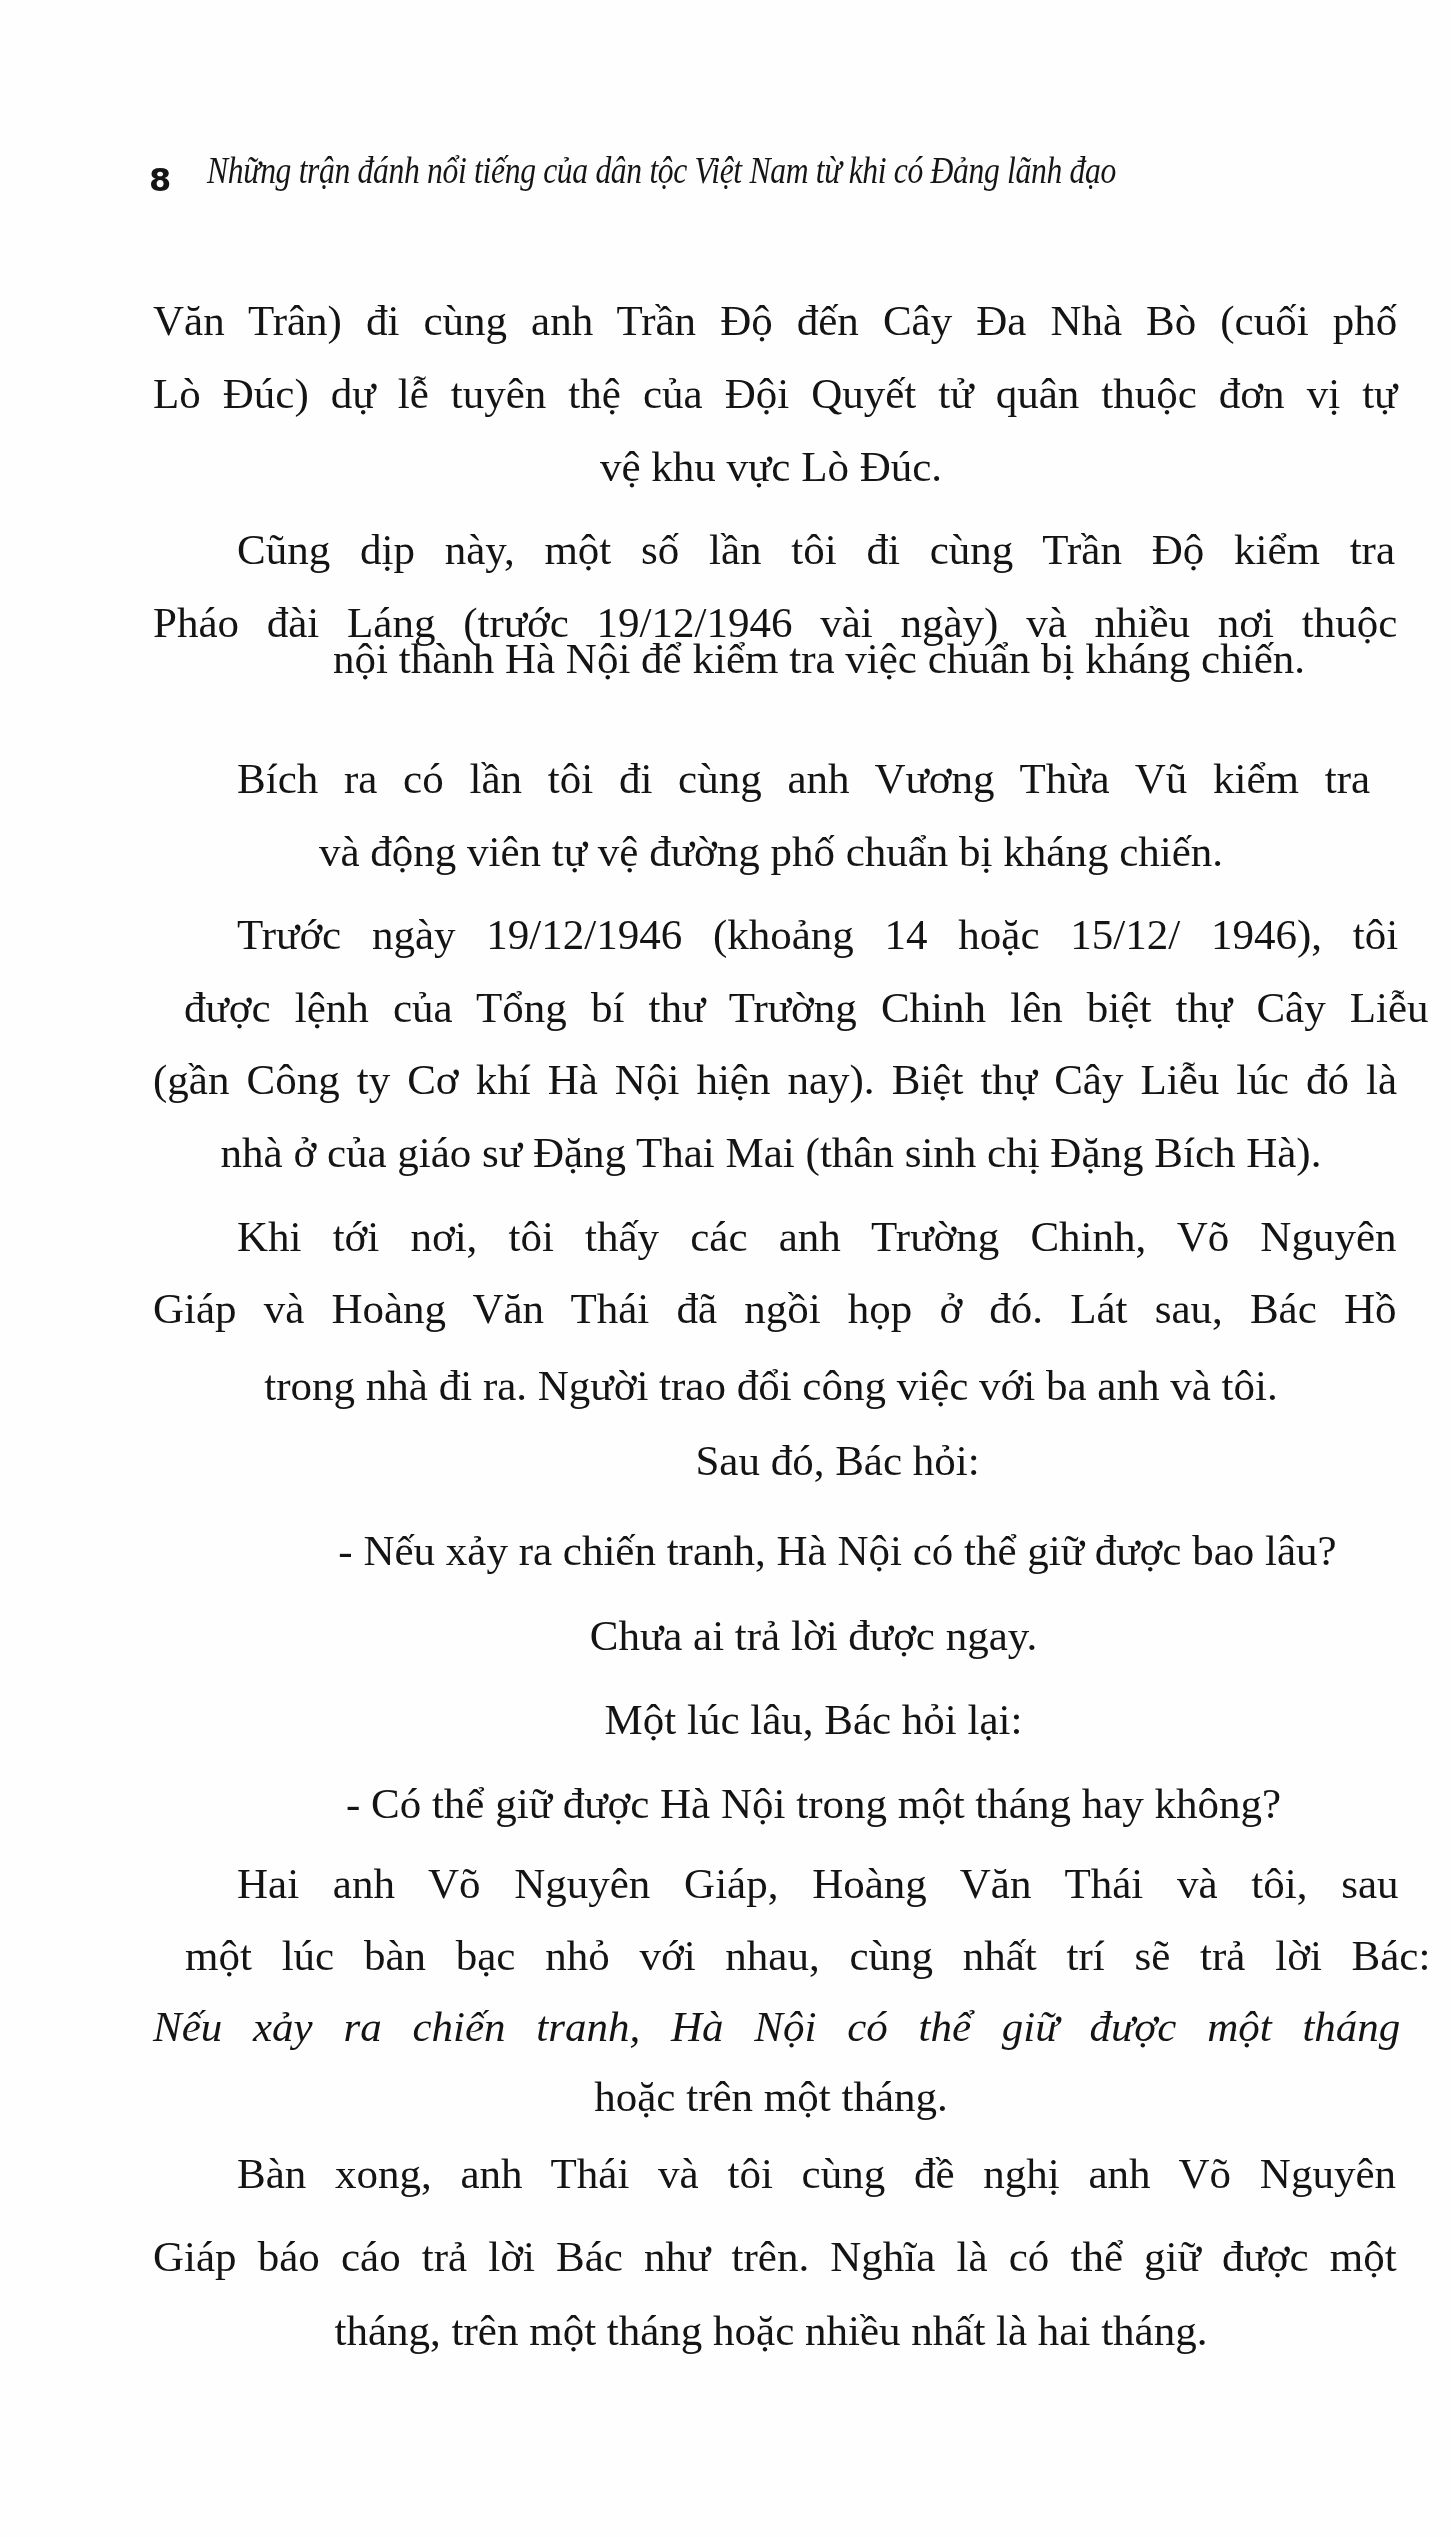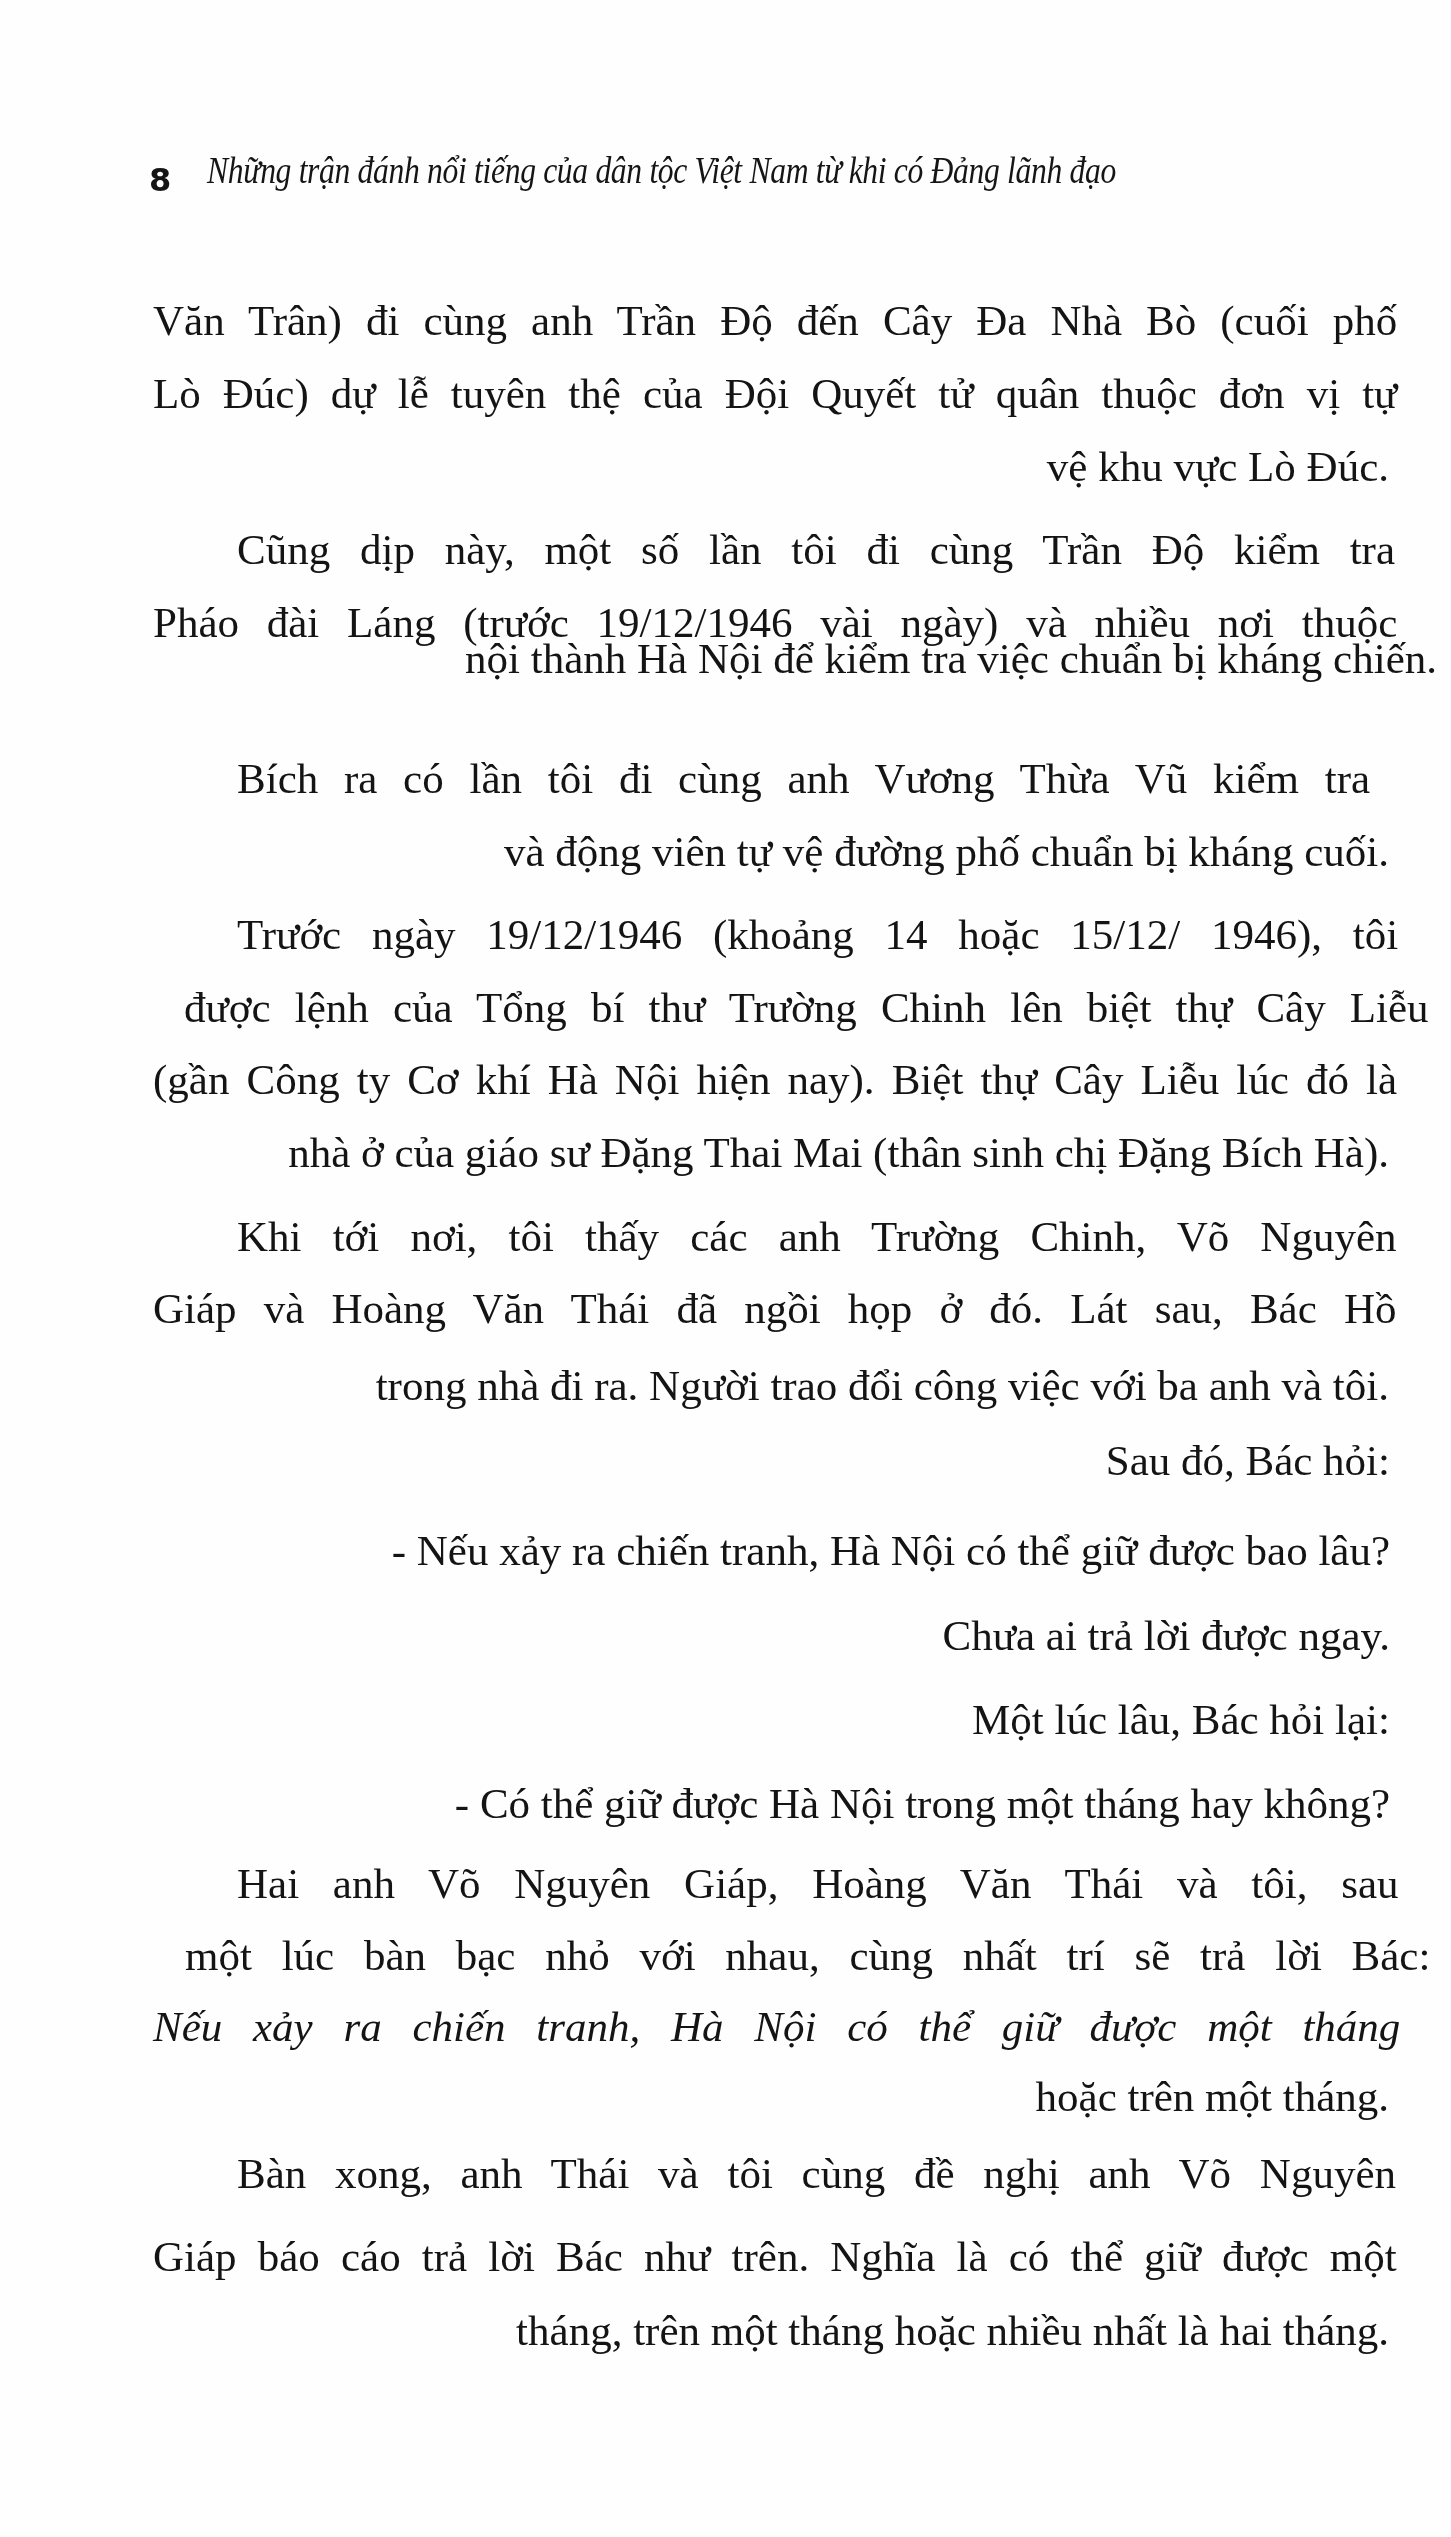--- a/index.html
+++ b/index.html
@@ -15,39 +15,39 @@
     font-family: "Liberation Serif", serif; font-style: italic; font-size: 38px; line-height: 51px;
     color: #151515; white-space: nowrap; transform-origin: 0 50%;
     letter-spacing: -0.4px;
   }
   .line {
     position: absolute; height: 51px; line-height: 51px;
     font-family: "Liberation Serif", serif; font-size: 43px; color: #141414;
     white-space: nowrap; overflow: visible;
   }
   .line.full { text-align: justify; text-align-last: justify; white-space: normal; }
-  .line.left { text-align: right; }
+  .line.left { text-align: center; }
   .line.ind { left: 237px; width: 1153px; }
   .line.flush { left: 153px; width: 1236px; }
 </style>
 </head>
 <body>
 
 <div class="page">
   <div class="page-number">8</div>
   <div class="running-head" style="transform: scaleX(0.832);">Những trận đánh nổi tiếng của dân tộc Việt Nam từ khi có Đảng lãnh đạo</div>
   <div id="body-text">
       <div class="line flush full" style="top: 295px; white-space: nowrap;"><span style="display: inline-block; word-spacing: 13.3px;">Văn Trân) đi cùng anh Trần Độ đến Cây Đa Nhà Bò (cuối phố</span></div>
       <div class="line flush full" style="top: 368px; white-space: nowrap;"><span style="display: inline-block; word-spacing: 11.3px;">Lò Đúc) dự lễ tuyên thệ của Đội Quyết tử quân thuộc đơn vị tự</span></div>
       <div class="line flush left" style="top: 441px; white-space: nowrap;"><span style="display: inline-block;">vệ khu vực Lò Đúc.</span></div>
       <div class="line ind full" style="top: 524px; white-space: nowrap;"><span style="display: inline-block; word-spacing: 19px;">Cũng dịp này, một số lần tôi đi cùng Trần Độ kiểm tra</span></div>
       <div class="line flush full" style="top: 597px; white-space: nowrap;"><span style="display: inline-block; word-spacing: 17px;">Pháo đài Láng (trước 19/12/1946 vài ngày) và nhiều nơi thuộc</span></div>
       <div class="line flush left" style="top: 633px; white-space: nowrap; margin-left: 48px;"><span style="display: inline-block;">nội thành Hà Nội để kiểm tra việc chuẩn bị kháng chiến.</span></div>
       <div class="line ind full" style="top: 753px; white-space: nowrap;"><span style="display: inline-block; word-spacing: 15px;">Bích ra có lần tôi đi cùng anh Vương Thừa Vũ kiểm tra</span></div>
-      <div class="line flush left" style="top: 826px; white-space: nowrap;"><span style="display: inline-block;">và động viên tự vệ đường phố chuẩn bị kháng cuối.</span></div>
+      <div class="line flush left" style="top: 826px; white-space: nowrap;"><span style="display: inline-block;">và động viên tự vệ đường phố chuẩn bị kháng chiến.</span></div>
       <div class="line ind full" style="top: 909px; white-space: nowrap;"><span style="display: inline-block; word-spacing: 20px;">Trước ngày 19/12/1946 (khoảng 14 hoặc 15/12/ 1946), tôi</span></div>
       <div class="line flush full" style="top: 982px; white-space: nowrap; margin-left: 31px;"><span style="display: inline-block; word-spacing: 13.4px;">được lệnh của Tổng bí thư Trường Chinh lên biệt thự Cây Liễu</span></div>
       <div class="line flush full" style="top: 1054px; white-space: nowrap;"><span style="display: inline-block; word-spacing: 6.3px;">(gần Công ty Cơ khí Hà Nội hiện nay). Biệt thự Cây Liễu lúc đó là</span></div>
       <div class="line flush left" style="top: 1127px; white-space: nowrap;"><span style="display: inline-block;">nhà ở của giáo sư Đặng Thai Mai (thân sinh chị Đặng Bích Hà).</span></div>
       <div class="line ind full" style="top: 1211px; white-space: nowrap;"><span style="display: inline-block; word-spacing: 20.4px;">Khi tới nơi, tôi thấy các anh Trường Chinh, Võ Nguyên</span></div>
       <div class="line flush full" style="top: 1283px; white-space: nowrap;"><span style="display: inline-block; word-spacing: 16.4px;">Giáp và Hoàng Văn Thái đã ngồi họp ở đó. Lát sau, Bác Hồ</span></div>
       <div class="line flush left" style="top: 1360px; white-space: nowrap;"><span style="display: inline-block;">trong nhà đi ra. Người trao đổi công việc với ba anh và tôi.</span></div>
       <div class="line ind left" style="top: 1435px; white-space: nowrap;"><span style="display: inline-block; margin-left: 48px;">Sau đó, Bác hỏi:</span></div>
       <div class="line ind left" style="top: 1525px; white-space: nowrap;"><span style="display: inline-block; margin-left: 48px;">- Nếu xảy ra chiến tranh, Hà Nội có thể giữ được bao lâu?</span></div>
       <div class="line ind left" style="top: 1610px; white-space: nowrap;"><span style="display: inline-block;">Chưa ai trả lời được ngay.</span></div>

